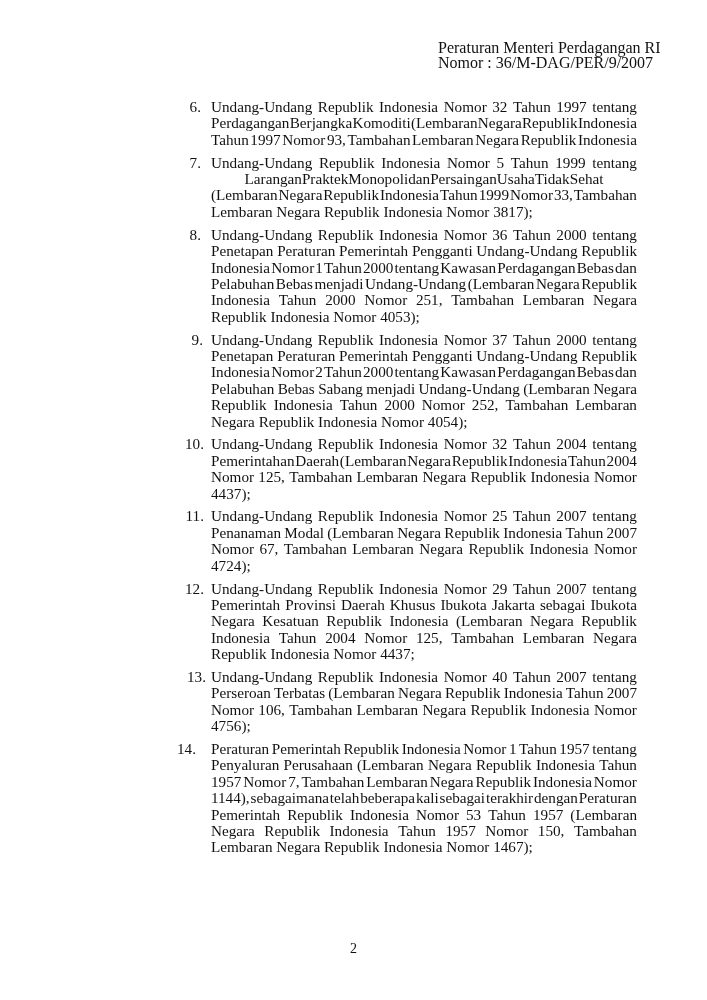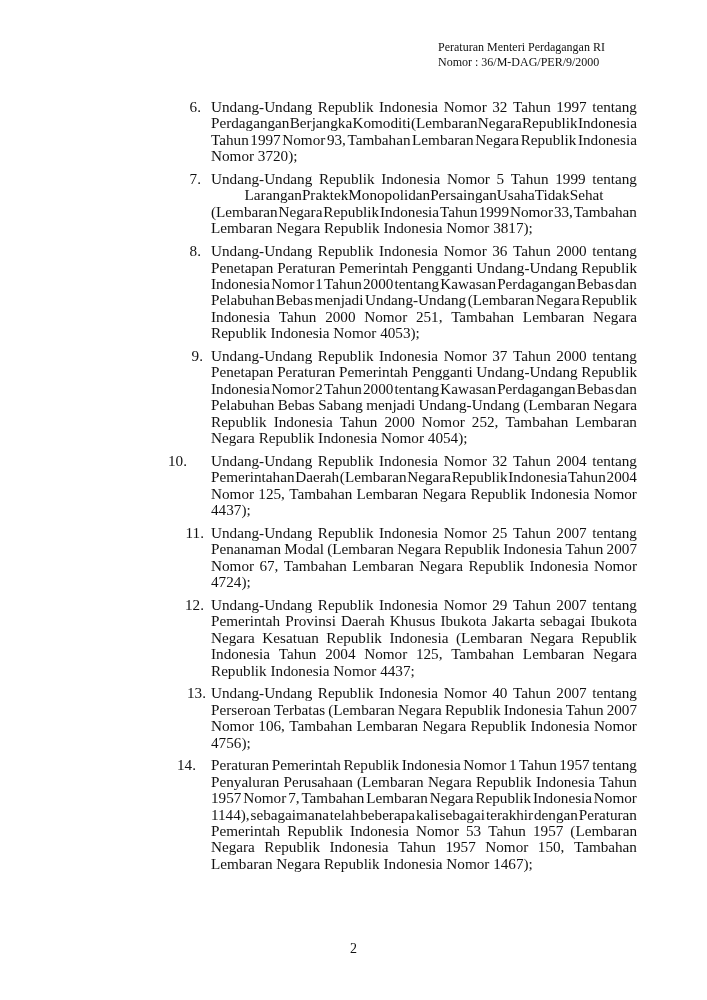--- a/index.html
+++ b/index.html
@@ -1,33 +1,33 @@
 <!DOCTYPE html>
 <html><head>
 <meta charset="utf-8">
 <style>
   html, body { margin: 0; padding: 0; background: #ffffff; }
   body { width: 707px; height: 1000px; position: relative; overflow: hidden;
          font-family: "Liberation Serif", "DejaVu Serif", serif; color: #111111; }
-  .header { position: absolute; left: 438px; top: 40px; font-size: 12px; line-height: 15px; }
+  .header { position: absolute; left: 438px; top: 40px; font-size: 16px; line-height: 15px; }
   .header div { white-space: nowrap; }
   .list { position: absolute; left: 0; top: 99px; width: 707px; }
   .item { position: relative; font-size: 15.2px; line-height: 16.4px; margin-bottom: 6.5px; }
   .num { position: absolute; top: 0; text-align: right; white-space: nowrap; }
   .body { margin-left: 211px; width: 426px; }
   .line { display: block; text-align: justify; text-align-last: justify; white-space: nowrap; height: 16.4px; }
   .line.last { text-align-last: left; }
   .pagenum { position: absolute; left: 0; width: 707px; top: 941px; text-align: center; font-size: 14px; }
 </style>
 </head>
 <body>
 
 <div class="header">
   <div>Peraturan Menteri Perdagangan RI</div>
-  <div>Nomor : 36/M-DAG/PER/9/2000</div>
+  <div>Nomor : 36/M-DAG/PER/9/2007</div>
 </div>
 
 <div class="list" id="list">
     <div class="item">
       <span class="num" style="right: 506px;">6.</span>
       <div class="body">
         <span class="line" style="display: flex; justify-content: space-between; width: 426px;">
           <span>Undang-Undang</span>
           <span>Republik</span>
           <span>Indonesia</span>
@@ -50,21 +50,20 @@
           <span>Tahun</span>
           <span>1997</span>
           <span>Nomor</span>
           <span>93,</span>
           <span>Tambahan</span>
           <span>Lembaran</span>
           <span>Negara</span>
           <span>Republik</span>
           <span>Indonesia</span>
         </span>
-        <span class="line last">Nomor 3720);</span>
       </div>
     </div>
     <div class="item">
       <span class="num" style="right: 506px;">7.</span>
       <div class="body">
         <span class="line" style="display: flex; justify-content: space-between; width: 426px;">
           <span>Undang-Undang</span>
           <span>Republik</span>
           <span>Indonesia</span>
           <span>Nomor</span>
@@ -201,21 +200,21 @@
           <span>2000</span>
           <span>Nomor</span>
           <span>252,</span>
           <span>Tambahan</span>
           <span>Lembaran</span>
         </span>
         <span class="line last">Negara Republik Indonesia Nomor 4054);</span>
       </div>
     </div>
     <div class="item">
-      <span class="num" style="right: 520px;">10.</span>
+      <span class="num" style="right: 503px;">10.</span>
       <div class="body">
         <span class="line" style="display: flex; justify-content: space-between; width: 426px;">
           <span>Undang-Undang</span>
           <span>Republik</span>
           <span>Indonesia</span>
           <span>Nomor</span>
           <span>32</span>
           <span>Tahun</span>
           <span>2004</span>
           <span>tentang</span>

